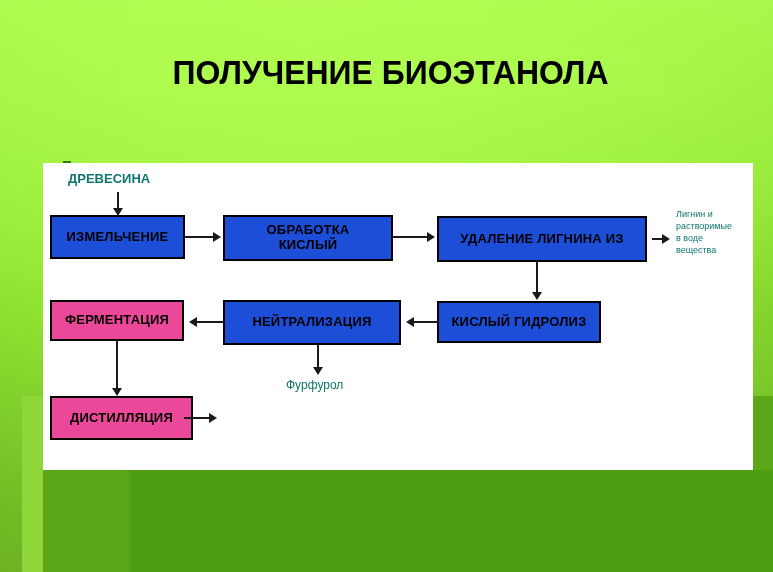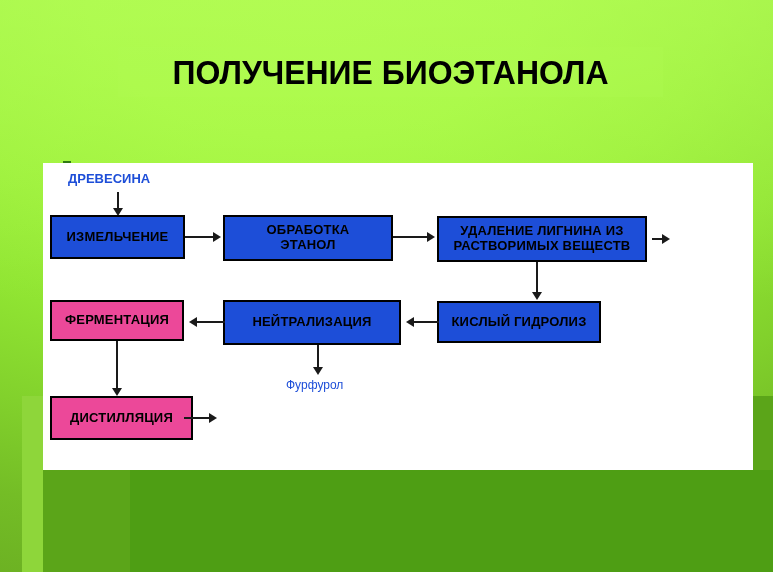--- a/index.html
+++ b/index.html
@@ -131,21 +131,21 @@
     line-height: 1.15;
     padding: 0 3px;
   }
   .node.cyan   { background: #1d4ed8; }
   .node.purple { background: #ec4899; }
 
   
   .label {
     position: absolute;
     font-family: "Liberation Sans Narrow", "Liberation Sans", sans-serif;
-    color: #1d4ed8;
+    color: #0f766e;
     white-space: nowrap;
   }
   .label.bold-lg { font-size: 13px; font-weight: bold; }
   .label.small   { font-size: 9px; font-weight: normal; line-height: 12px; white-space: normal; }
 
   
   .line-h, .line-v {
     position: absolute;
     background: #1a1a1a;
   }
@@ -194,34 +194,39 @@
 
     <div class="node cyan" style="left:7px; top:52px; width:135px; height:44px;">
       <span>ИЗМЕЛЬЧЕНИЕ</span>
     </div>
 
     <div class="line-h" style="left:142px; top:73px; width:30px;"></div>
     <div class="arrow-right" style="left:170px; top:69px;"></div>
 
     <div class="node cyan" style="left:180px; top:52px; width:170px; height:46px; flex-direction:column;">
       <span>ОБРАБОТКА</span>
-      <span>ЭТАНОЛ</span>
+      <span>КИСЛЫЙ</span>
     </div>
 
     <div class="line-h" style="left:350px; top:73px; width:36px;"></div>
     <div class="arrow-right" style="left:384px; top:69px;"></div>
 
     <div class="node cyan" style="left:394px; top:53px; width:210px; height:46px; flex-direction:column;">
       <span>УДАЛЕНИЕ ЛИГНИНА ИЗ</span>
-      <span>РАСТВОРИМЫХ ВЕЩЕСТВ</span>
     </div>
 
     <div class="line-h" style="left:609px; top:75px; width:12px;"></div>
     <div class="arrow-right" style="left:619px; top:71px;"></div>
 
+    <div class="label small" style="left:633px; top:45px; width:76px;">
+      <div>Лигнин и</div>
+      <div>растворимые</div>
+      <div>в воде</div>
+      <div>вещества</div>
+    </div>
 
     <div class="line-v" style="left:493px; top:99px; height:32px;"></div>
     <div class="arrow-down" style="left:489px; top:129px;"></div>
 
     <div class="node cyan" style="left:394px; top:138px; width:164px; height:42px;">
       <span>КИСЛЫЙ  ГИДРОЛИЗ</span>
     </div>
 
     <div class="line-h" style="left:369px; top:158px; width:27px;"></div>
     <div class="arrow-left" style="left:363px; top:154px;"></div>

